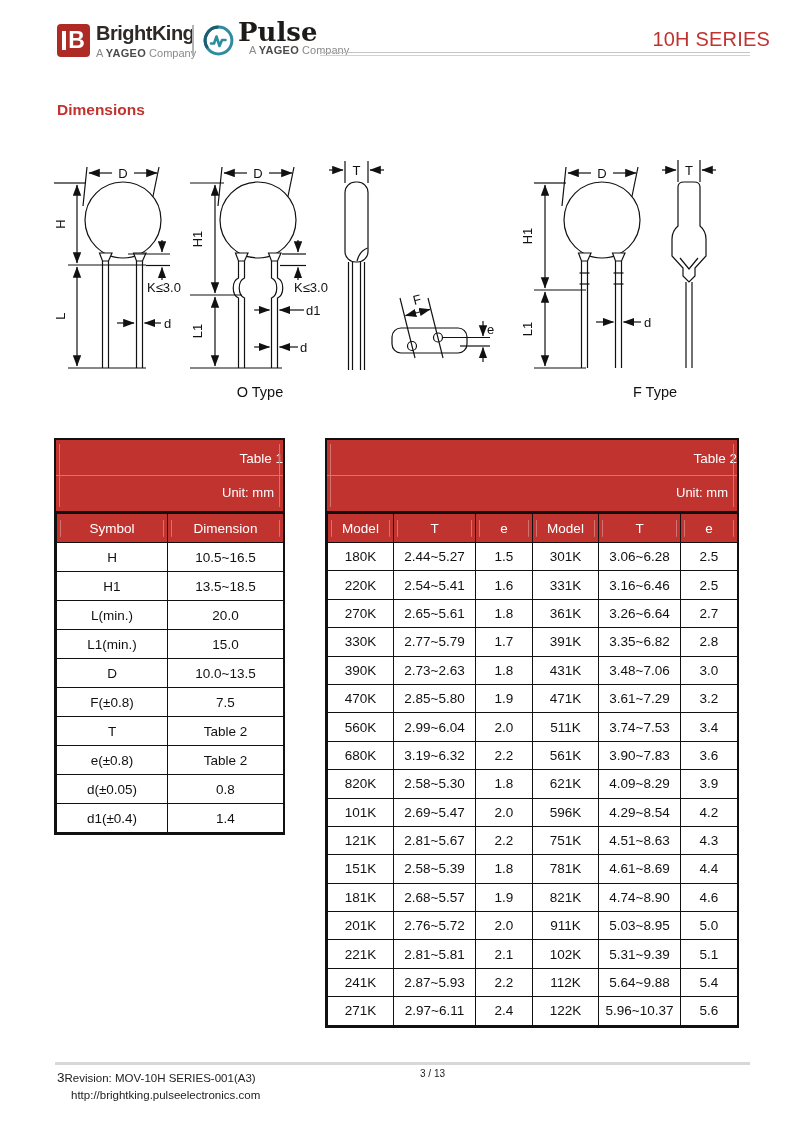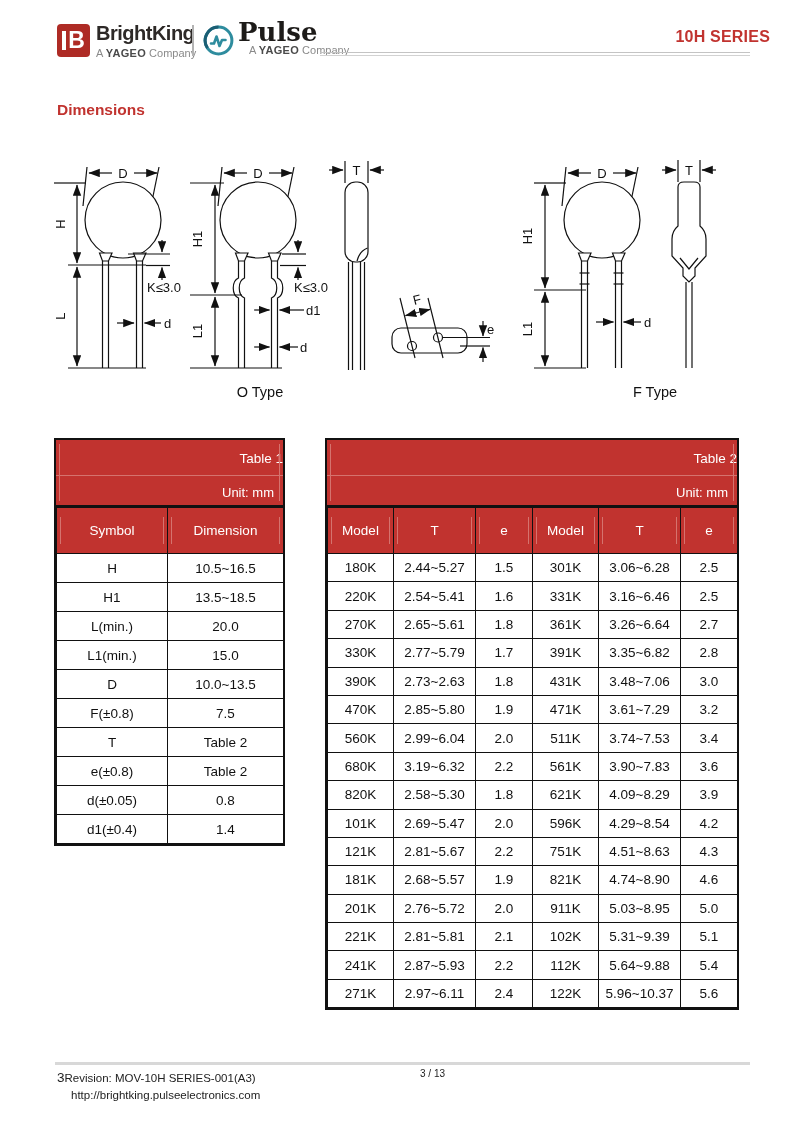--- a/index.html
+++ b/index.html
@@ -25,42 +25,42 @@
   .bk-text{position:absolute;left:96px;top:23px;width:92px;}
   .bk-name{font-weight:bold;font-size:20px;line-height:1.05;letter-spacing:-0.5px;color:#2d2927;}
   .tagline{margin-top:3px;font-size:11px;color:#8a8a8a;text-align:right;white-space:nowrap;}
   .tagline .brand{color:#4a4a4a;font-weight:bold;letter-spacing:0.3px;}
   .logo-divider{position:absolute;left:192px;top:25px;width:1.5px;height:31px;background:#b3b3b3;}
   .pulse-icon{position:absolute;left:203px;top:25px;}
   .pulse-text{position:absolute;left:238px;top:18px;}
   .pulse-name{font-family:"DejaVu Serif",serif;font-weight:bold;font-size:26px;line-height:1.1;color:#1d1b19;}
   .pulse-text .tagline{margin-top:-3px;text-align:left;padding-left:11px;}
   .series-title{
-    position:absolute;right:24px;top:28px;font-size:16px;font-weight:bold;color:var(--red);
+    position:absolute;right:24px;top:28px;font-size:20px;font-weight:normal;color:var(--red);
     letter-spacing:0.2px;
   }
   .hrule{position:absolute;left:320px;top:52px;width:430px;height:4px;
     border-top:1px solid #c4c4c4;border-bottom:1px solid #d2d2d2;}
   
   .section-title{position:absolute;left:57px;top:85px;font-size:15.5px;font-weight:bold;color:var(--red);margin-top:16px;}
   
   .diagrams{position:absolute;left:40px;top:140px;}
   .diagrams .dlabel{stroke:none;fill:#111;}
   
   .twrap{position:absolute;border:2px solid #111;background:#fff;}
   .t1{left:54px;top:438px;width:231px;}
   .t2{left:325px;top:438px;width:414px;}
   .tband{position:relative;background:var(--red);color:#fff;border-bottom:2px solid #111;}
   .tband::before,.tband::after{content:"";position:absolute;top:4px;bottom:4px;width:1px;background:var(--red-light);}
   .tband::before{left:3px;} .tband::after{right:3px;}
   .tband-title{text-align:right;font-size:13.5px;padding:11px 0 9px;border-bottom:1px solid var(--red-light);}
-  .tband-unit{text-align:right;font-size:13px;padding:9px 9px 5px;}
+  .tband-unit{text-align:right;font-size:13px;padding:9px 9px 11px;}
   .twrap table{width:100%;border-collapse:collapse;table-layout:fixed;}
   .twrap th{
-    height:46px;font-weight:normal;font-size:13.5px;color:#fff;border:1px solid #111;
+    height:29px;font-weight:normal;font-size:13.5px;color:#fff;border:1px solid #111;
     background-color:var(--red);
     background-image:linear-gradient(var(--red-light),var(--red-light)),linear-gradient(var(--red-light),var(--red-light));
     background-size:1px 60%,1px 60%;background-repeat:no-repeat;
     background-position:3px 50%,calc(100% - 3px) 50%;
   }
   .twrap td{border:1px solid #111;text-align:center;font-size:13.5px;color:#111;padding:0;}
   .t1 td{height:29px;}
   .t2 td{height:28.4px;}
   
   .foot-rule{position:absolute;left:55px;top:1062px;width:695px;height:3px;background:#d8d8d8;}
@@ -428,20 +428,28 @@
           </tr>
           <tr>
             <td>121K</td>
             <td>2.81~5.67</td>
             <td>2.2</td>
             <td>751K</td>
             <td>4.51~8.63</td>
             <td>4.3</td>
           </tr>
           <tr>
+            <td>151K</td>
+            <td>2.58~5.39</td>
+            <td>1.8</td>
+            <td>781K</td>
+            <td>4.61~8.69</td>
+            <td>4.4</td>
+          </tr>
+          <tr>
             <td>181K</td>
             <td>2.68~5.57</td>
             <td>1.9</td>
             <td>821K</td>
             <td>4.74~8.90</td>
             <td>4.6</td>
           </tr>
           <tr>
             <td>201K</td>
             <td>2.76~5.72</td>

